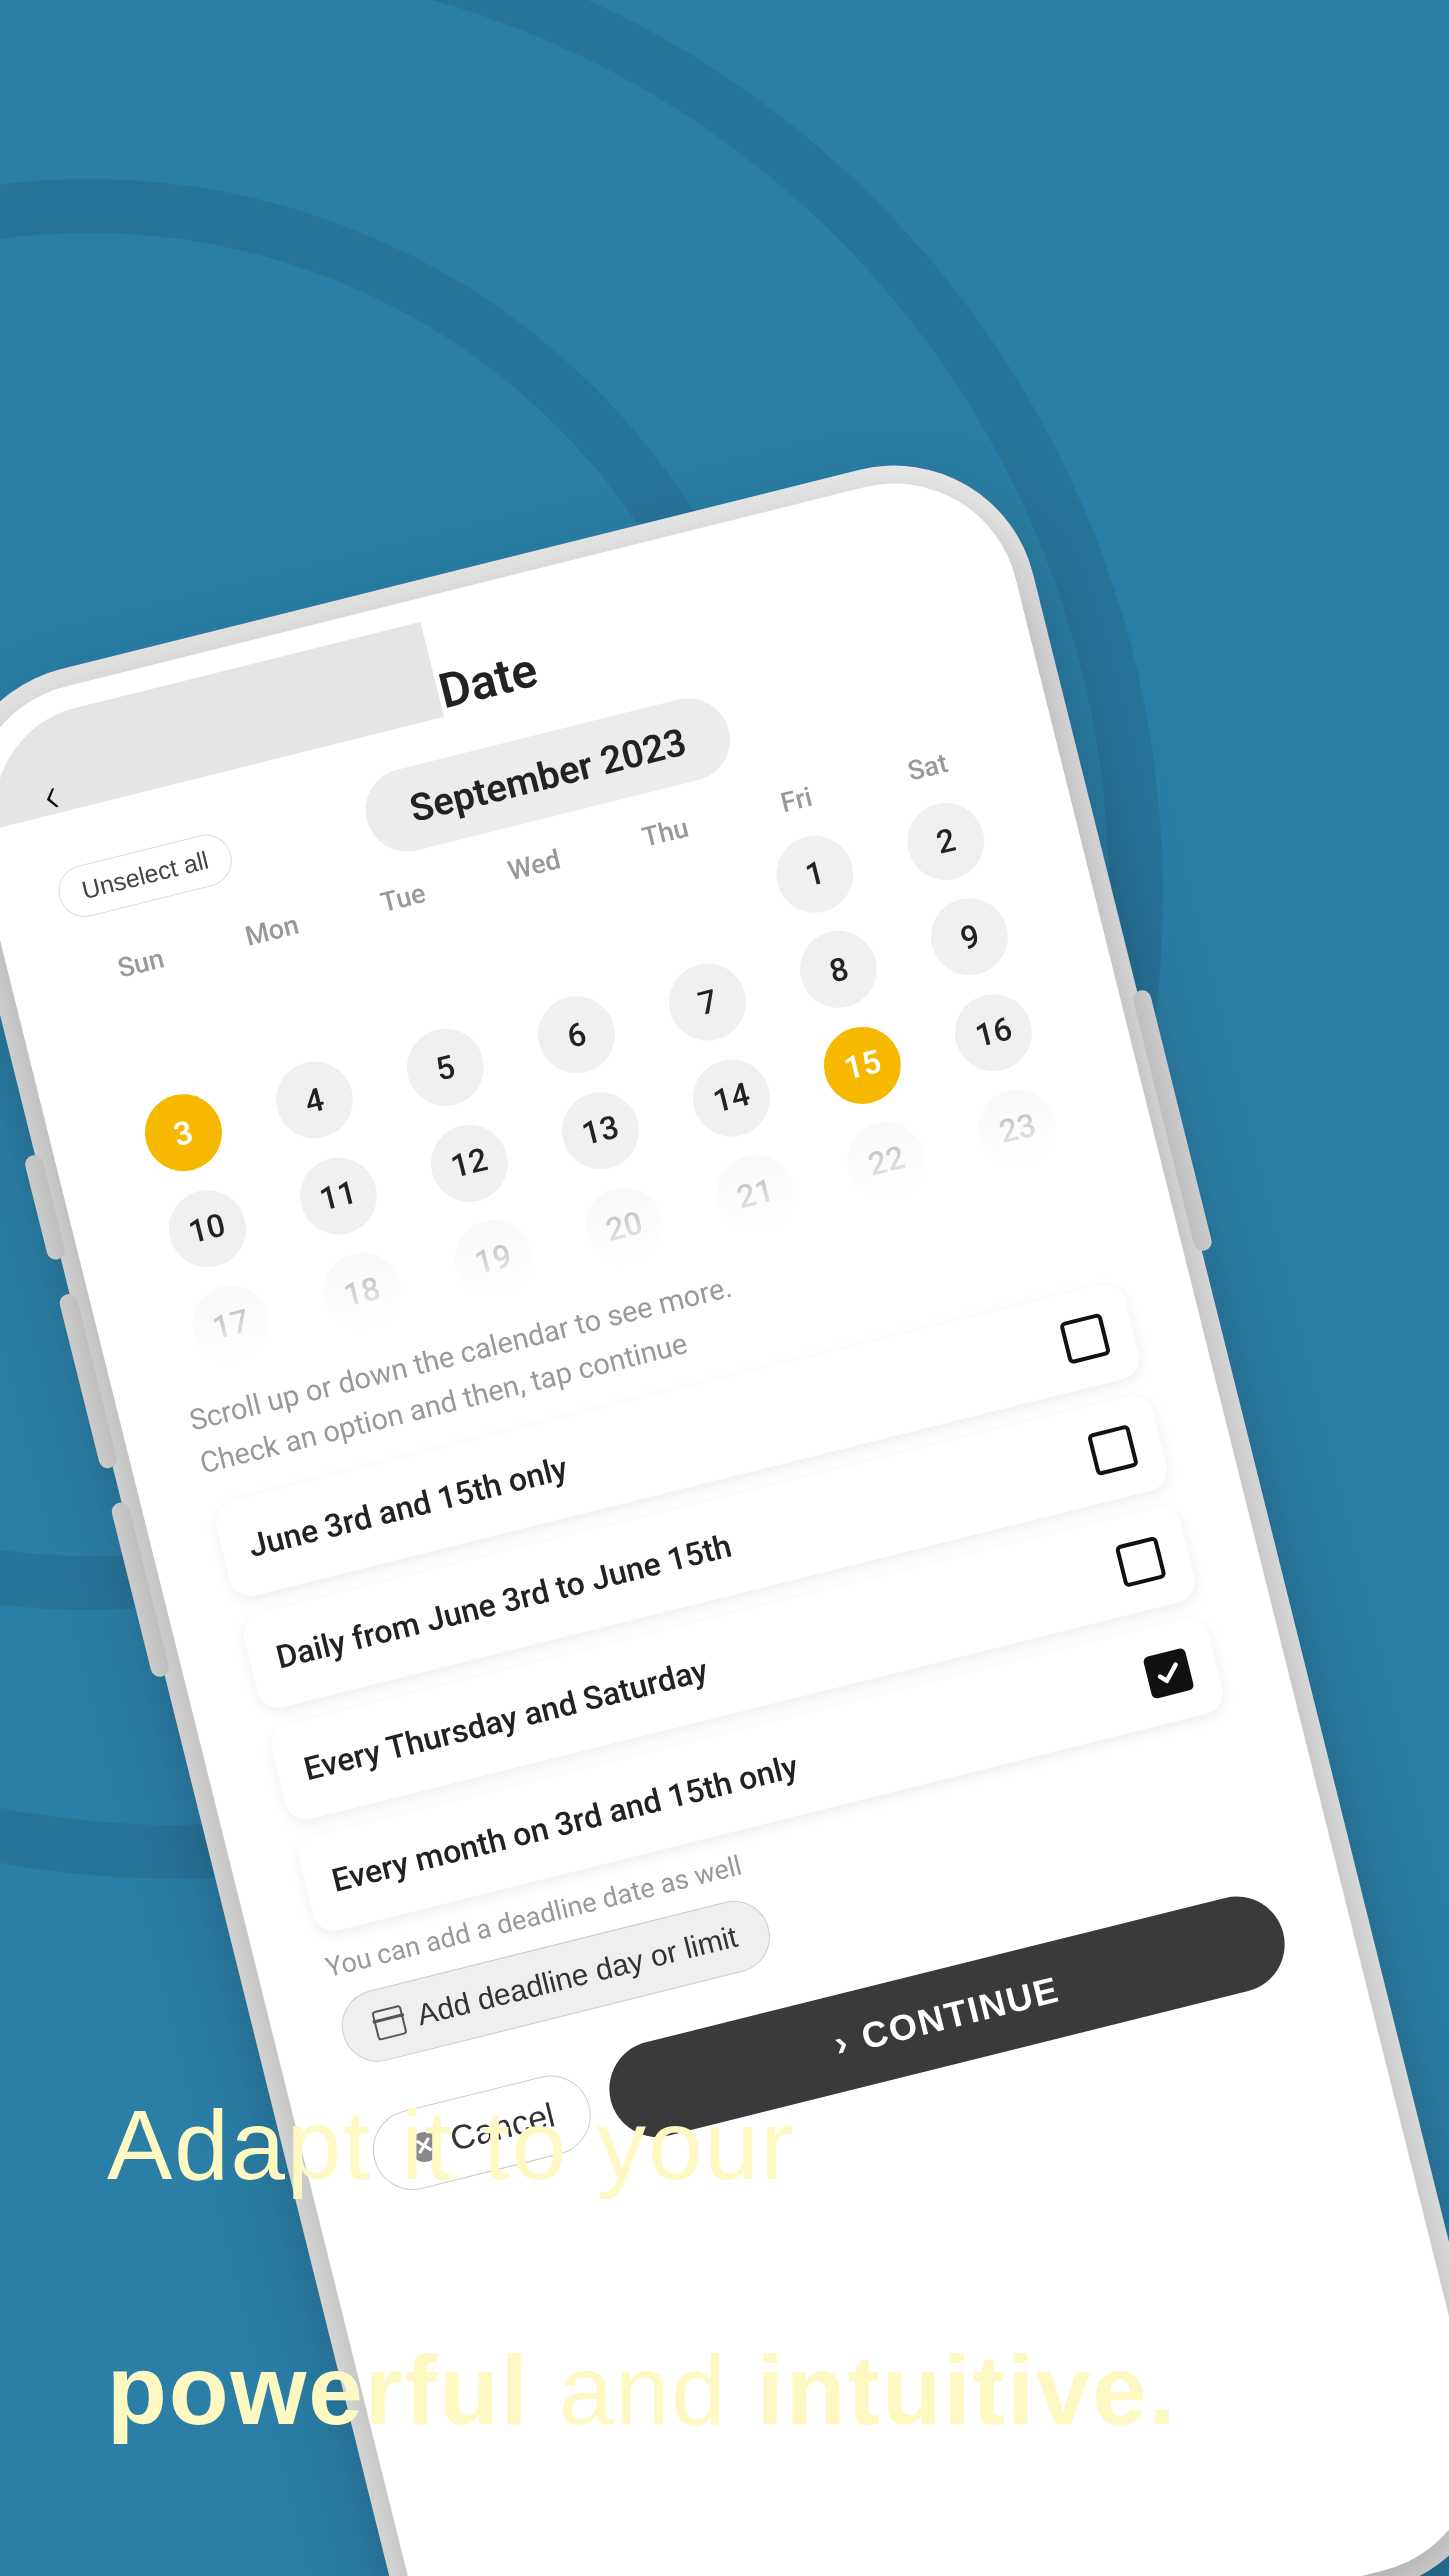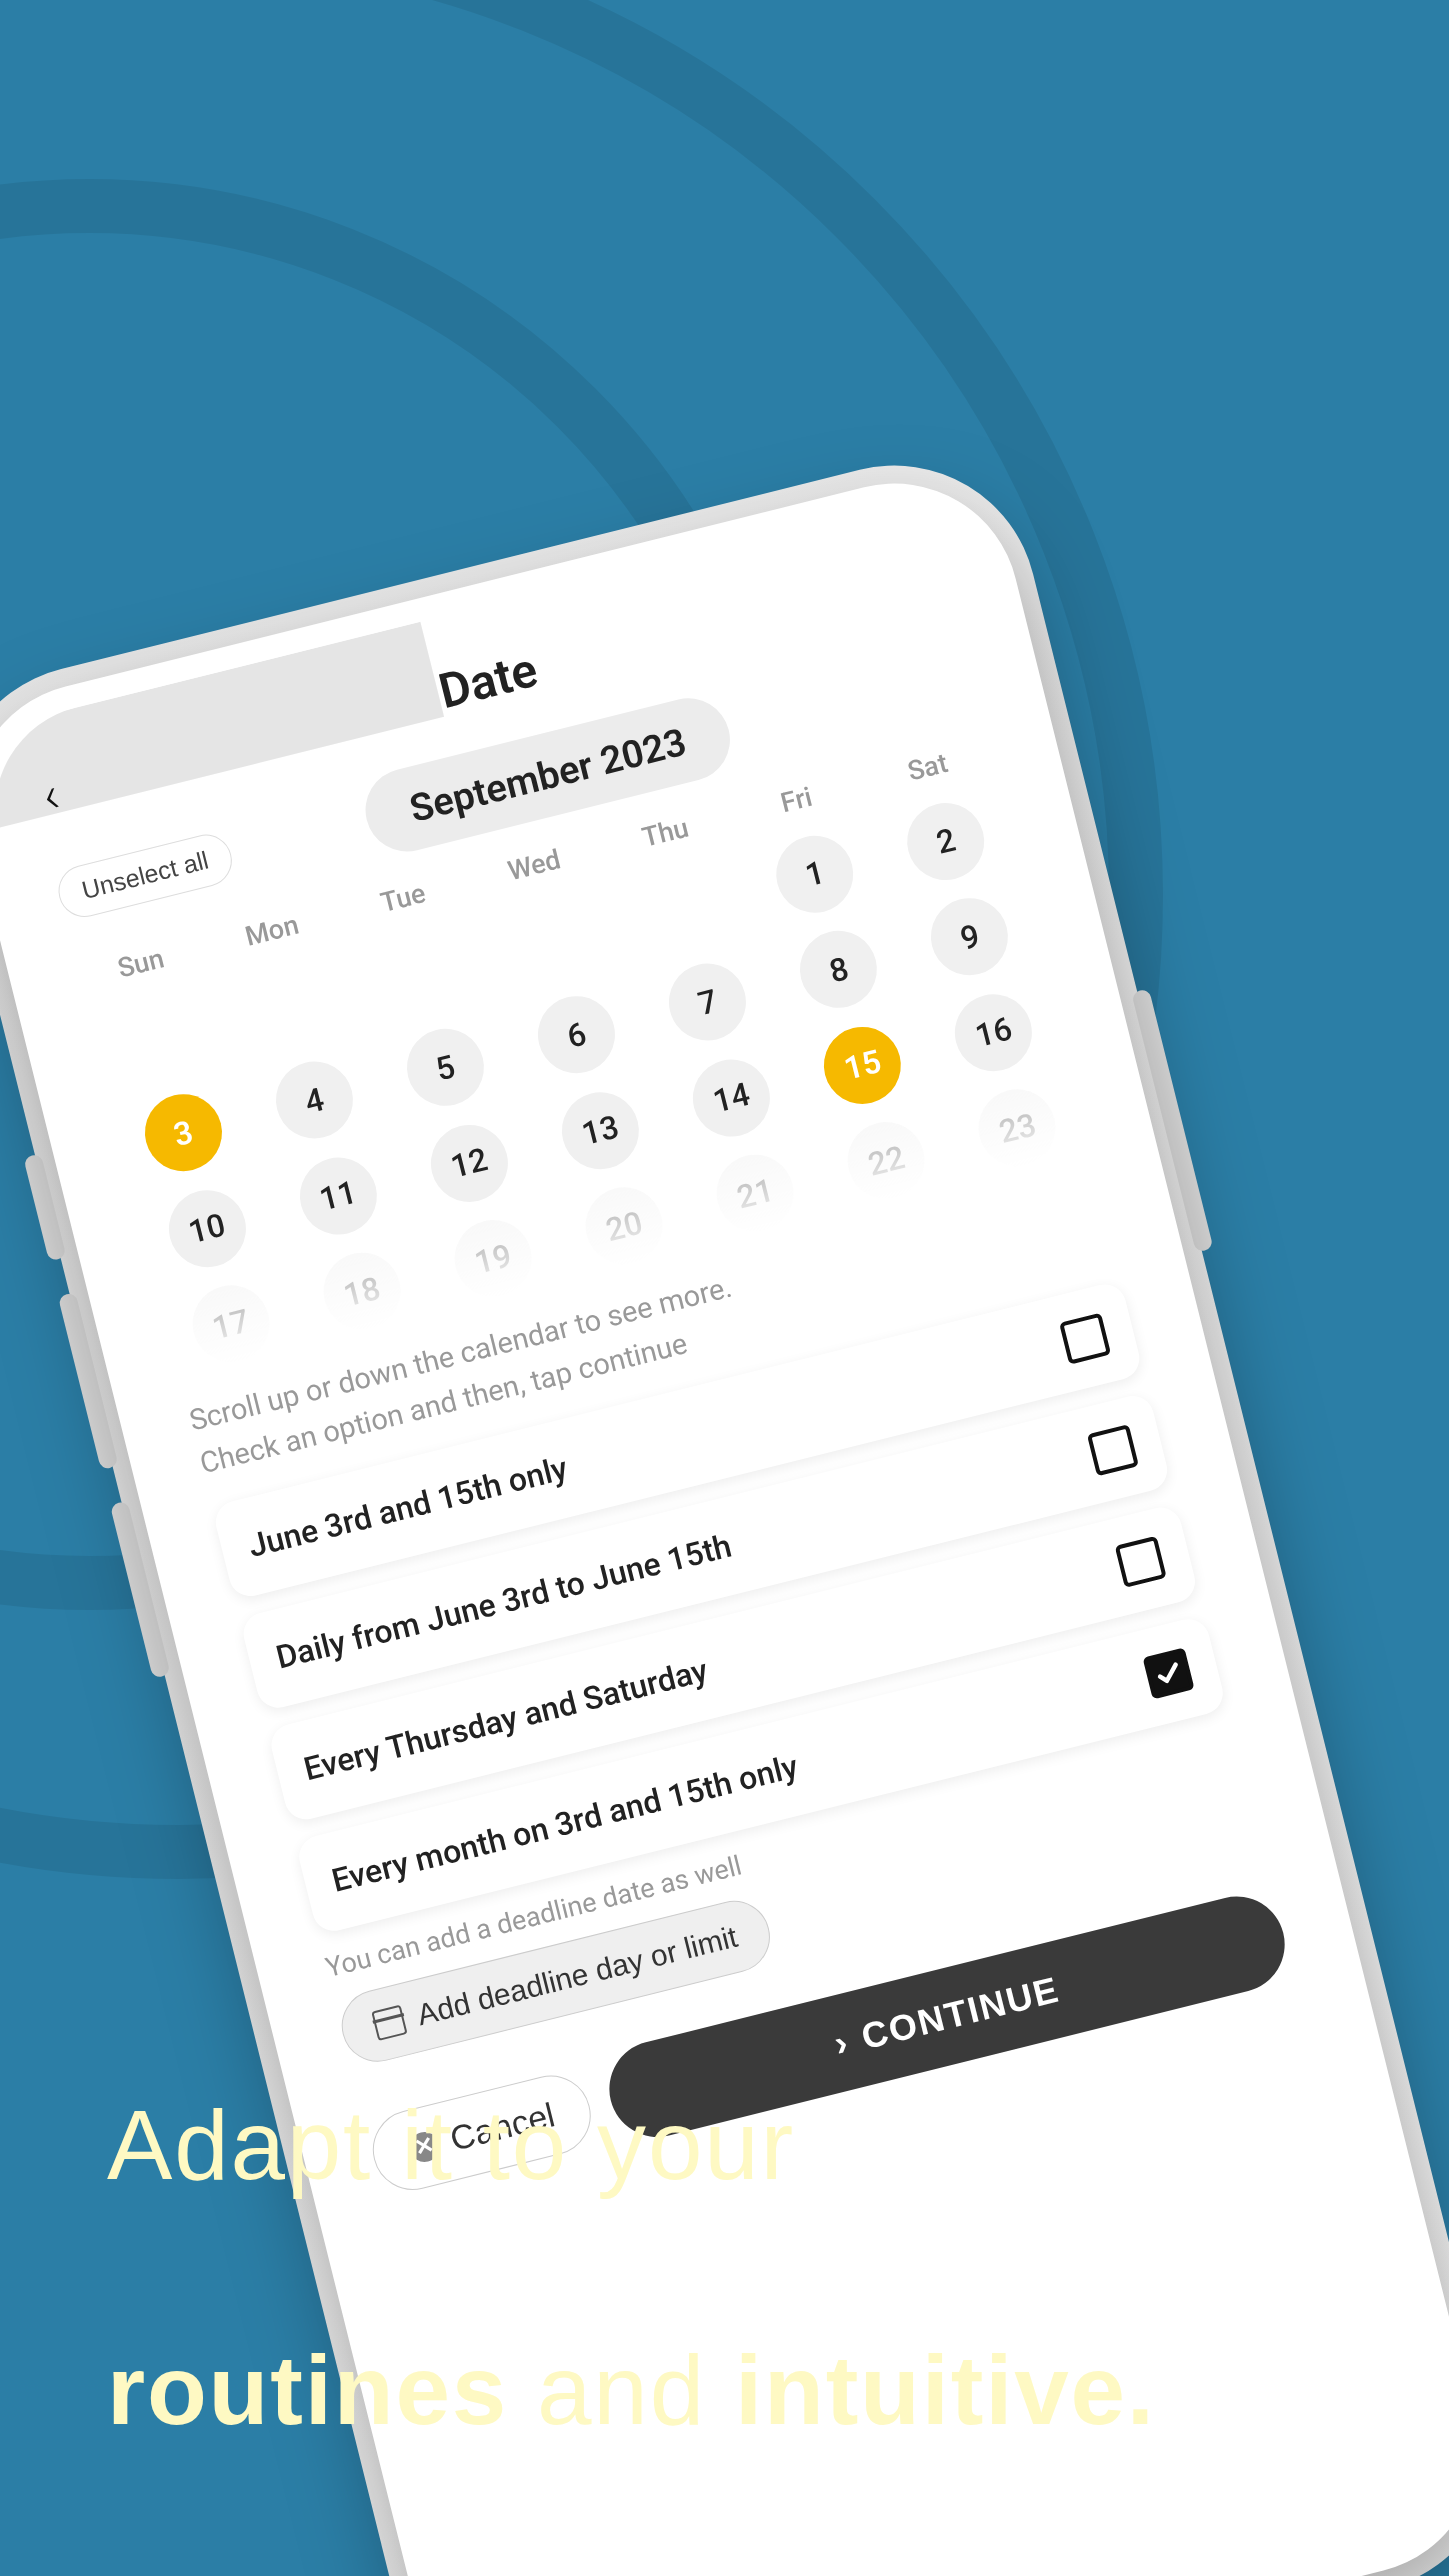--- a/index.html
+++ b/index.html
@@ -307,15 +307,15 @@
         </div>
 
       </div>
     </div>
   </div>
 </div>
 
 <div class="promo">
   <span>Adapt it to your</span><br>
   <br>
-  <b>routines</b><span> and </span><b>intuitive.</b>
+  <b>powerful</b><span> and </span><b>intuitive.</b>
 </div>
 
 
 </body></html>

